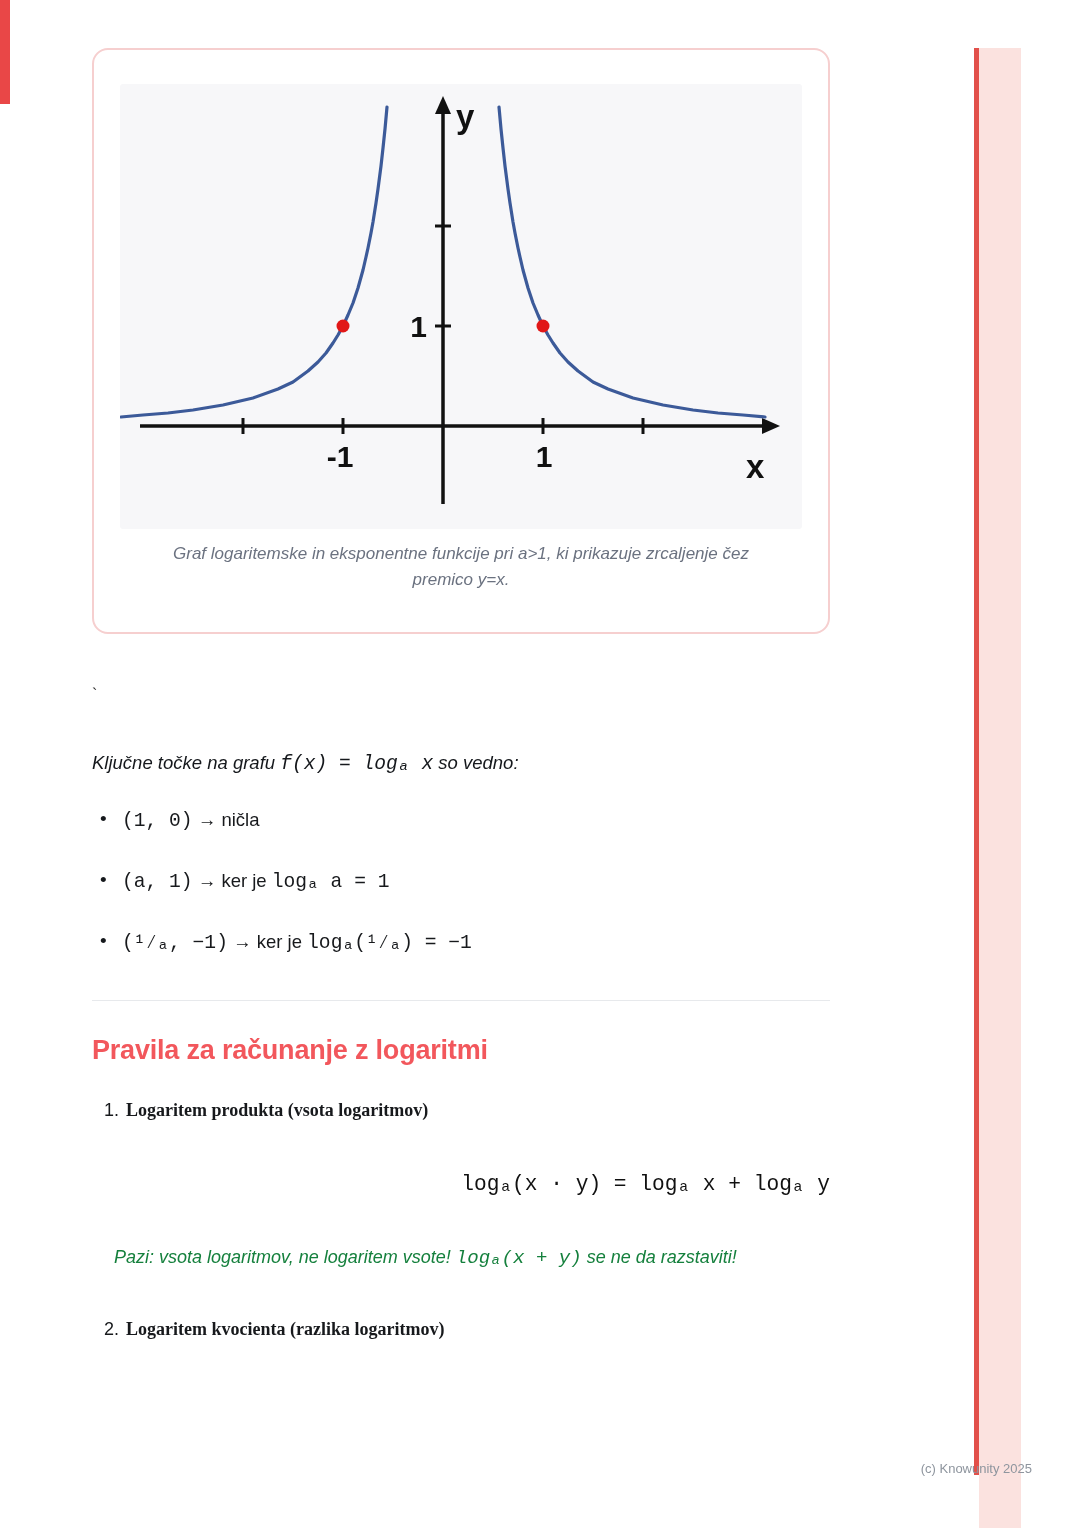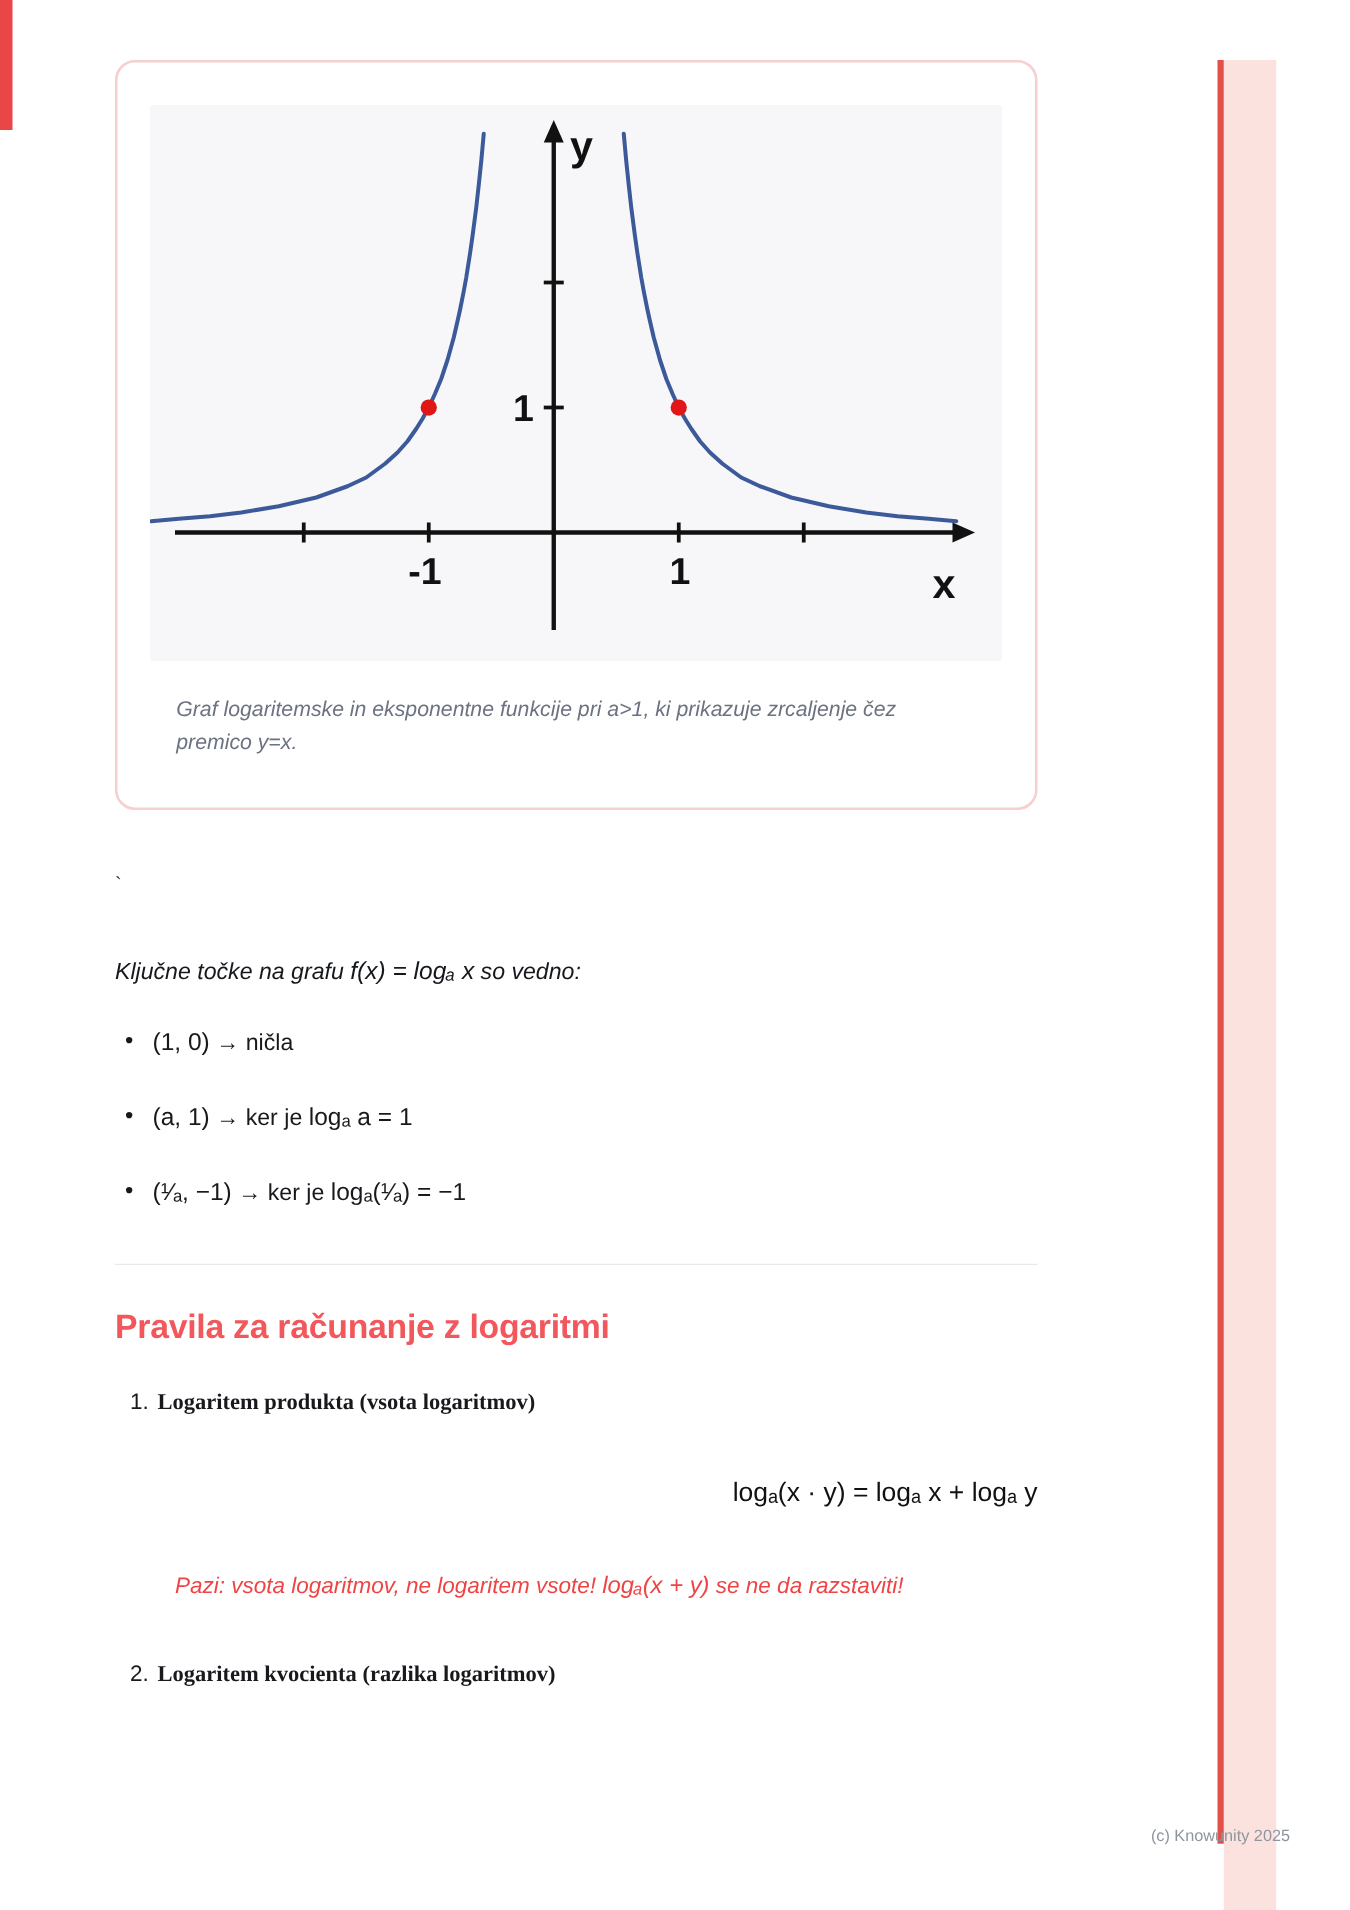--- a/index.html
+++ b/index.html
@@ -18,27 +18,27 @@
   .card{
     margin:48px 0 0 0;box-sizing:border-box;width:738px;
     background:#ffffff;border:2px solid #f6cfcf;border-radius:16px;
     padding:34px 26px 38px 26px;
   }
   .graph-wrap{width:682px;}
   svg{display:block;}
   .glabel{font-family:"Liberation Sans","DejaVu Sans",sans-serif;font-size:33px;font-weight:600;fill:#111;}
   .gtick{font-family:"Liberation Sans","DejaVu Sans",sans-serif;font-size:30px;font-weight:600;fill:#111;}
   .caption{
-    margin:26px auto 0 auto;max-width:640px;
+    margin:12px auto 0 auto;max-width:640px;text-align:center;
     font-style:italic;font-size:17px;line-height:1.55;color:#6b7280;
   }
 
   .backtick{margin-top:52px;font-size:16px;color:#333;}
 
-  .math{font-family:Liberation Sans, sans-serif;font-size:1.06em;}
+  .math{font-family:Liberation Mono, monospace;font-size:1.06em;}
 
   .intro{margin:48px 0 0 0;font-size:18.5px;font-style:italic;color:#15181c;}
 
   .bullets{list-style:none;margin:30px 0 0 0;padding:0;}
   .bullets li{position:relative;padding-left:30px;margin-top:30px;font-size:18.5px;line-height:29px;}
   .bullets li:first-child{margin-top:0;}
   .bullets li::before{content:"\2022";position:absolute;left:8px;top:-1px;font-size:19px;color:#15181c;}
 
   .divider{border:none;border-top:1px solid #e7e9ec;margin:42px 0 0 0;}
 
@@ -46,21 +46,21 @@
 
   .para{margin:20px 0 0 0;font-size:18px;line-height:1.95;color:#15181c;}
 
   .rules{list-style:none;margin:30px 0 0 0;padding:0 0 0 12px;}
   .rules > li{font-size:18px;line-height:29px;}
   .rules > li + li{margin-top:42px;}
   .num{display:inline-block;width:22px;}
   .rule-title{font-weight:700;font-family:Liberation Serif, serif;}
 
   .formula{text-align:right;margin:44px 0 0 0;font-size:20px;color:#111;}
-  .pazi{margin:44px 0 0 36px;font-style:italic;font-size:18px;color:#ef4444;}
+  .pazi{margin:44px 0 0 10px;font-style:italic;font-size:18px;color:#15803d;}
 </style>
 </head>
 <body>
 
 <div class="left-stripe"></div>
 <div class="right-band"></div>
 <div class="right-line"></div>
 <div class="copyright">(c) Knowunity 2025</div>
 
 <main class="content">

